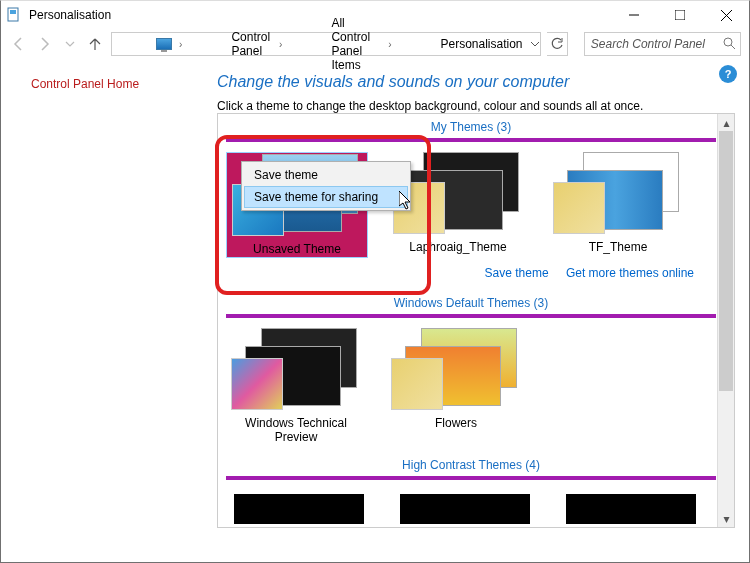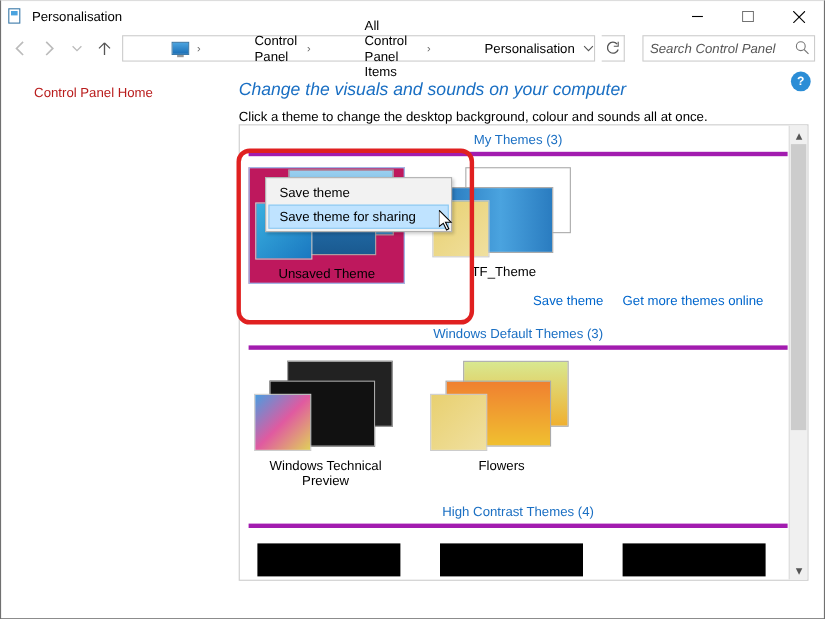--- a/index.html
+++ b/index.html
@@ -171,20 +171,28 @@
             <div class="item sel">
               <div class="thumb">
                 <div class="bg b1 chrome"></div>
                 <div class="bg b2 wimg"></div>
                 <div class="swatch bsw"></div>
               </div>
               <div class="ilabel">Unsaved Theme</div>
             </div>
             <div class="item">
               <div class="thumb">
+                <div class="bg b1 laph"></div>
+                <div class="bg b2" style="background:#2a2a2a"></div>
+                <div class="swatch"></div>
+              </div>
+              <div class="ilabel">Laphroaig_Theme</div>
+            </div>
+            <div class="item">
+              <div class="thumb">
                 <div class="bg b1" style="background:#fff"></div>
                 <div class="bg b2" style="background:linear-gradient(90deg,#2a7cc0,#4aa3df,#2a7cc0)"></div>
                 <div class="swatch"></div>
               </div>
               <div class="ilabel">TF_Theme</div>
             </div>
           </div>
           <div class="links">
             <a href="#">Save theme</a>
             <a href="#">Get more themes online</a>

